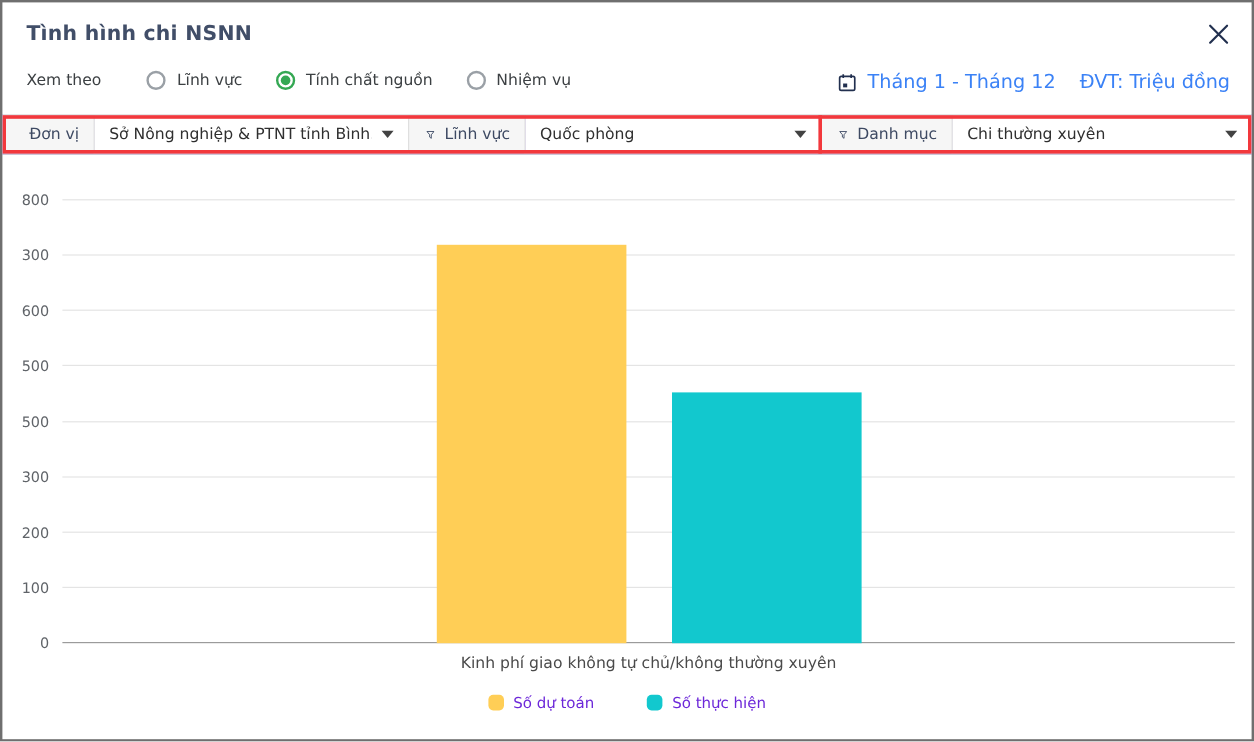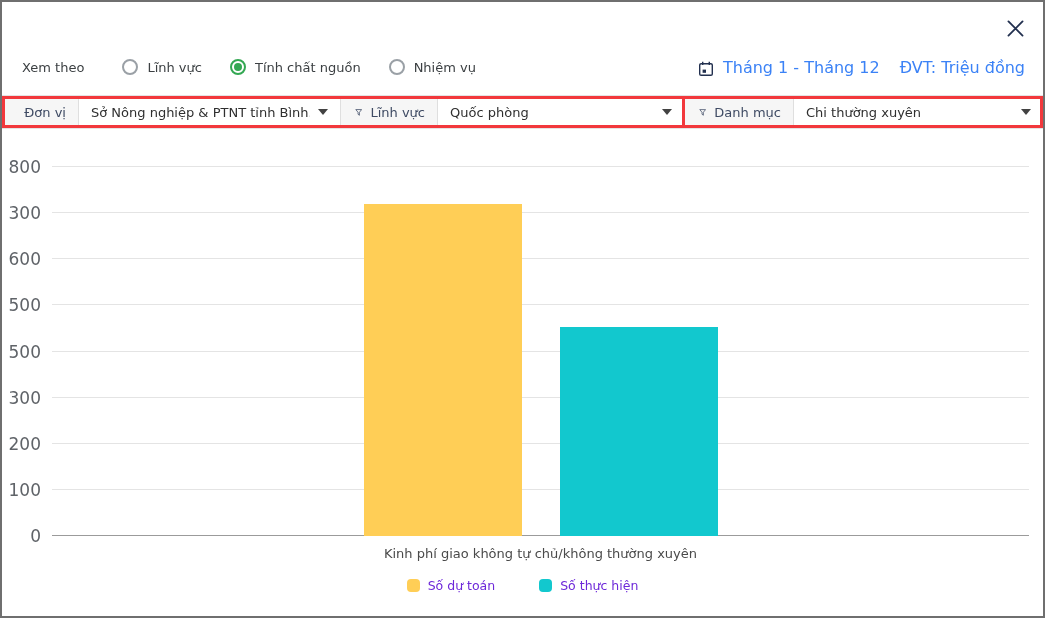--- a/index.html
+++ b/index.html
@@ -83,21 +83,21 @@
   
   .chart{ position:absolute; left:0; right:0; top:140px; bottom:0; }
   .plot{ position:absolute; left:50px; right:14px; top:25px; height:369px; }
   .gridline{
     position:absolute; left:0; right:0; height:0;
     border-top:1px solid #E4E4E4;
   }
   .gridline.zero{ border-top-color:#9B9B9B; }
   .ytick{
     position:absolute; right:100%; margin-right:11px;
-    transform:translateY(50%); font-size:17px; color:#5F6368;
+    transform:translateY(50%); font-size:12px; color:#5F6368;
   }
   .bars{
     position:absolute; inset:0; display:flex; justify-content:center;
     align-items:flex-end; gap:38px;
   }
   .bar{ width:158px; }
   .x-axis-label{
     position:absolute; left:50px; right:14px; top:404px;
     text-align:center; font-size:13px; color:#4A4A4A;
   }
@@ -109,20 +109,21 @@
   .legend-marker{
     width:13px; height:13px; border-radius:4px; margin-right:8px; flex:0 0 auto;
   }
   .legend-label{ font-size:12.5px; color:#6d28d9; }
 </style>
 </head>
 <body>
 
 <div class="dialog">
 
+  <div class="title">Tình hình chi NSNN</div>
 
   <div class="close-btn">
     <svg width="17" height="17" viewBox="0 0 14 14">
       <path d="M1.2 1.2 L12.8 12.8 M12.8 1.2 L1.2 12.8" stroke="#22304F" stroke-width="1.5" stroke-linecap="round"></path>
     </svg>
   </div>
 
   <div class="subheader">
     <div class="viewby">
       <span class="viewby-label">Xem theo</span>

